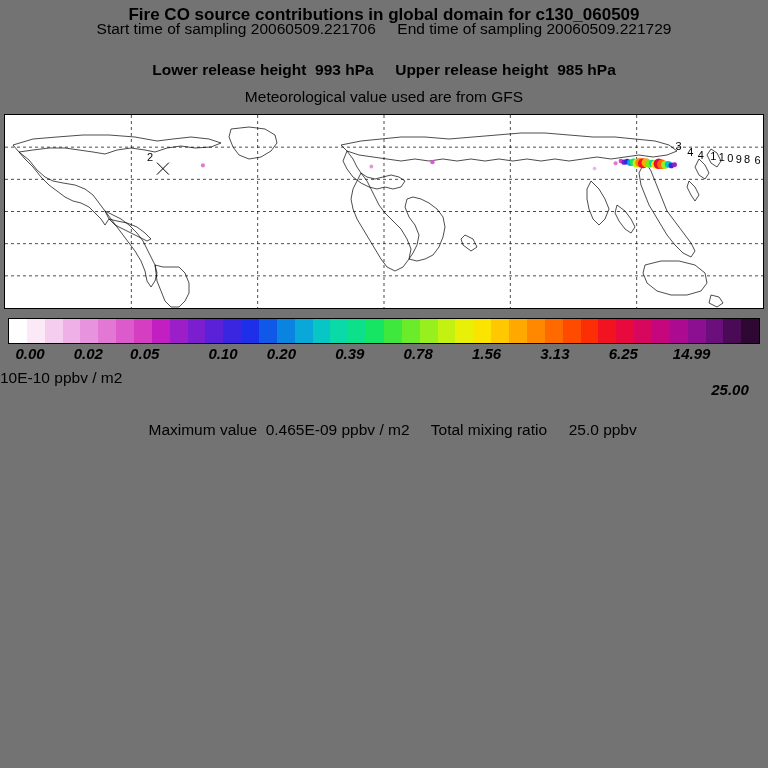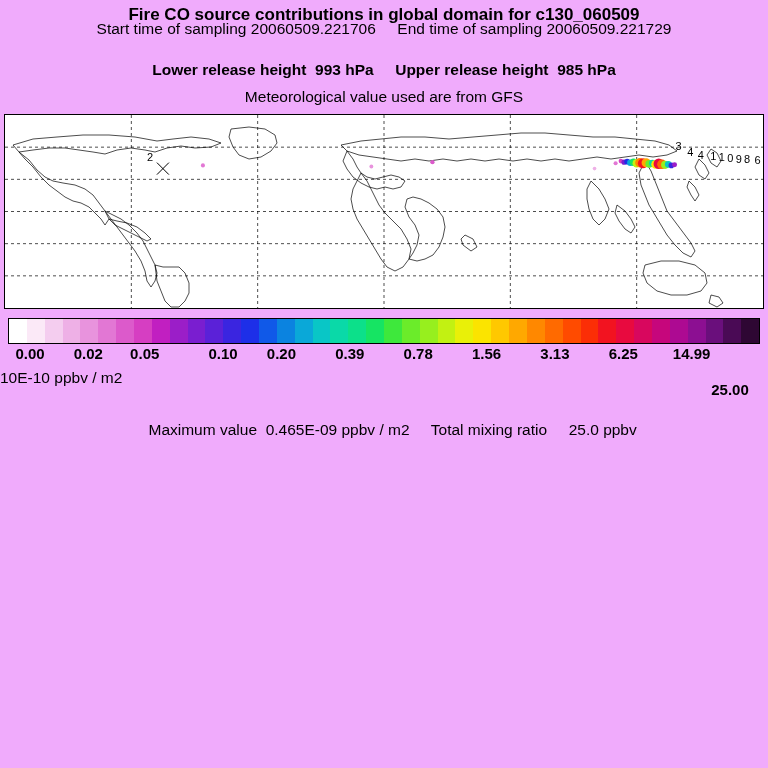--- a/index.html
+++ b/index.html
@@ -4,21 +4,21 @@
 <style>
   html, body {
     margin: 0;
     padding: 0;
     background: #d4d0c8;
   }
   #page {
     position: relative;
     width: 768px;
     height: 768px;
-    background: #f0abfc;
+    background: #737373;
     font-family: "Liberation Sans", sans-serif;
     overflow: hidden;
   }
   .title {
     position: absolute;
     left: 0;
     width: 768px;
     text-align: center;
     font-weight: bold;
     font-size: 17px;
@@ -72,20 +72,21 @@
     width: 768px;
     height: 18px;
   }
   #cb-labels .tick {
     position: absolute;
     font-size: 15px;
     font-weight: bold;
     color: #000;
     transform: translateX(-50%);
     white-space: nowrap;
+    font-style: italic;
   }
   #cb-unit {
     position: absolute;
     left: 0;
     width: 768px;
     top: 369px;
     text-align: left;
     font-size: 15.5px;
     color: #000;
   }

